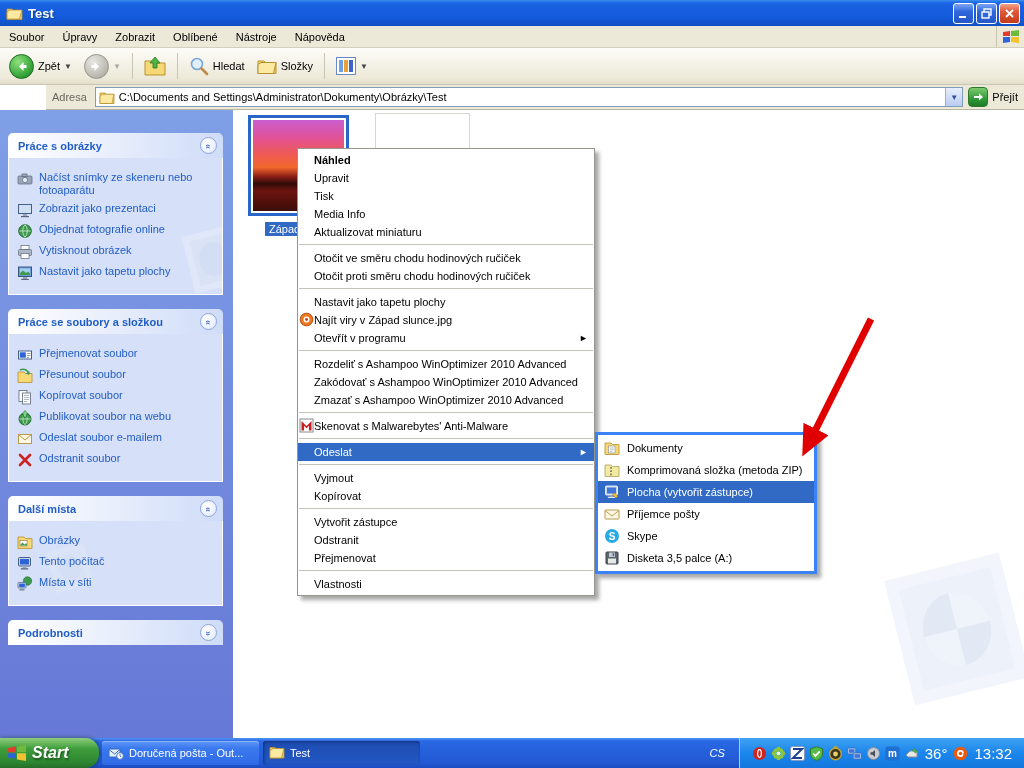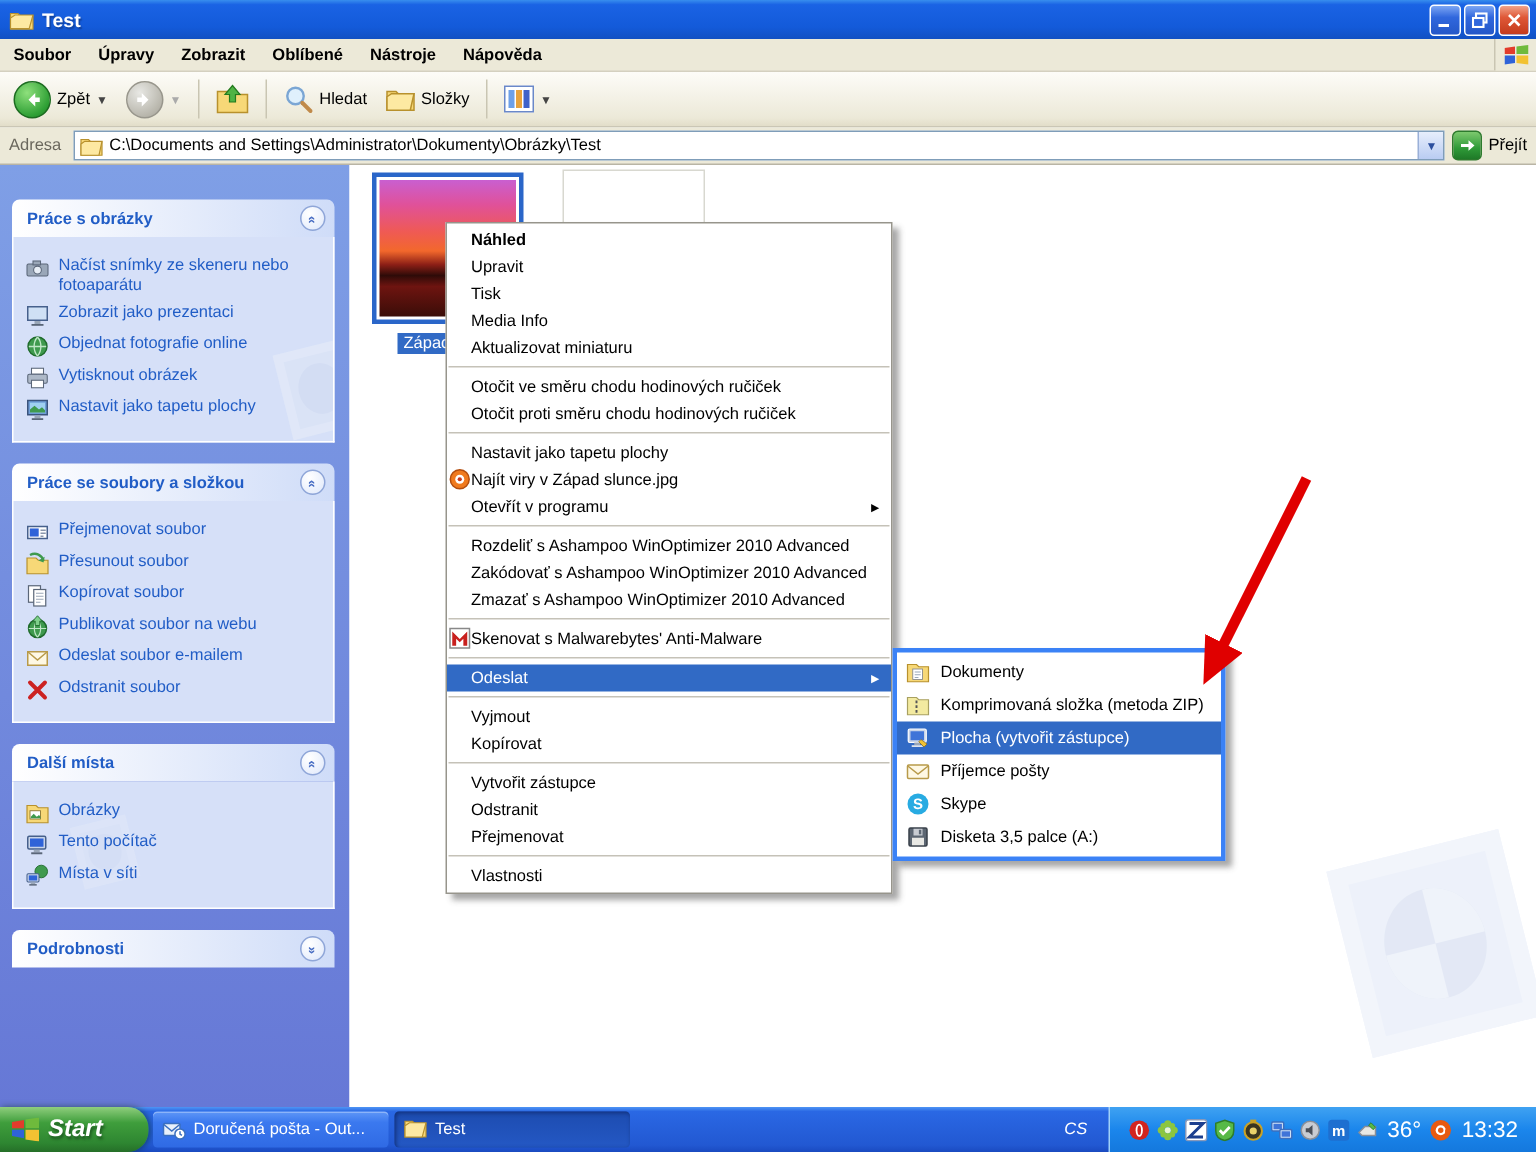--- a/index.html
+++ b/index.html
@@ -20,42 +20,42 @@
     width:21px; height:21px; margin-left:2px; border-radius:3px;
     border:1px solid #fff; display:flex; align-items:center; justify-content:center;
     background:linear-gradient(180deg,#7ba5f3,#3067dd 40%,#2457c8);
   }
   .winbtn.close { background:linear-gradient(180deg,#f1a287,#df5837 40%,#c43a1c); }
   
   .menubar {
     height:22px; background:#ece9d8; border-bottom:1px solid #d4d0c0;
     display:flex; align-items:center;
   }
-  .menu-item { padding:3px 9px; cursor:default;font-weight:bold; }
+  .menu-item { padding:3px 9px; cursor:default; }
   .menubar .spacer { flex:1; }
   .winlogo { width:28px; height:21px; border-left:1px solid #c9c5b2; display:flex; align-items:center; justify-content:center; background:#ece9d8; }
   
   .toolbar {
     height:37px; background:linear-gradient(180deg,#fdfcf8,#ece9d8 85%,#e2ddc9);
     border-bottom:1px solid #cac6b5; display:flex; align-items:center; padding:0 4px; gap:2px;
   }
   .tbtn { display:flex; align-items:center; gap:4px; padding:2px 5px; border-radius:3px; }
   .tsep { width:1px; height:26px; background:#c9c5b2; margin:0 4px; }
   .circle-btn { width:25px; height:25px; border-radius:50%; display:flex; align-items:center; justify-content:center;
     background:radial-gradient(circle at 35% 30%,#8ee07c,#2fa035 70%,#1d7a22); border:1px solid #1c6b20; }
   .circle-btn.disabled { background:radial-gradient(circle at 35% 30%,#e8e8e4,#b9b7ad 70%,#a3a198); border-color:#98968c; }
   .circle-btn svg { display:block; }
   .ddcaret { font-size:8px; color:#444; }
   .views-grid { width:20px; height:18px; border:1px solid #6a88c9; background:#fff; display:flex; gap:1px; padding:2px; }
   .views-grid i { flex:1; background:#6ea0e8; }
   .views-grid i:nth-child(2){ background:#e8a23c; } .views-grid i:nth-child(3){ background:#3f62c9; }
   
   .addressbar {
     height:25px; background:#ece9d8; border-bottom:1px solid #b9b5a5;
-    display:flex; align-items:center; padding:0 3px; gap:5px;
+    display:flex; align-items:center; padding:0 3px; gap:5px;margin-left:46px;
   }
   .addr-label { color:#6a675d; padding:0 3px; }
   .addr-input {
     flex:1; height:20px; background:#fff; border:1px solid #7f9db9;
     display:flex; align-items:center; padding:0 0 0 3px; gap:4px;
   }
   .addr-input .path { flex:1; white-space:nowrap; overflow:hidden; }
   .addr-drop { width:17px; height:18px; background:linear-gradient(180deg,#e7eefc,#b9ccf2); border-left:1px solid #9ab0d8;
     display:flex; align-items:center; justify-content:center; color:#2c4f9e; font-size:8px; }
   .go-wrap { display:flex; align-items:center; gap:4px; padding-right:3px; }

